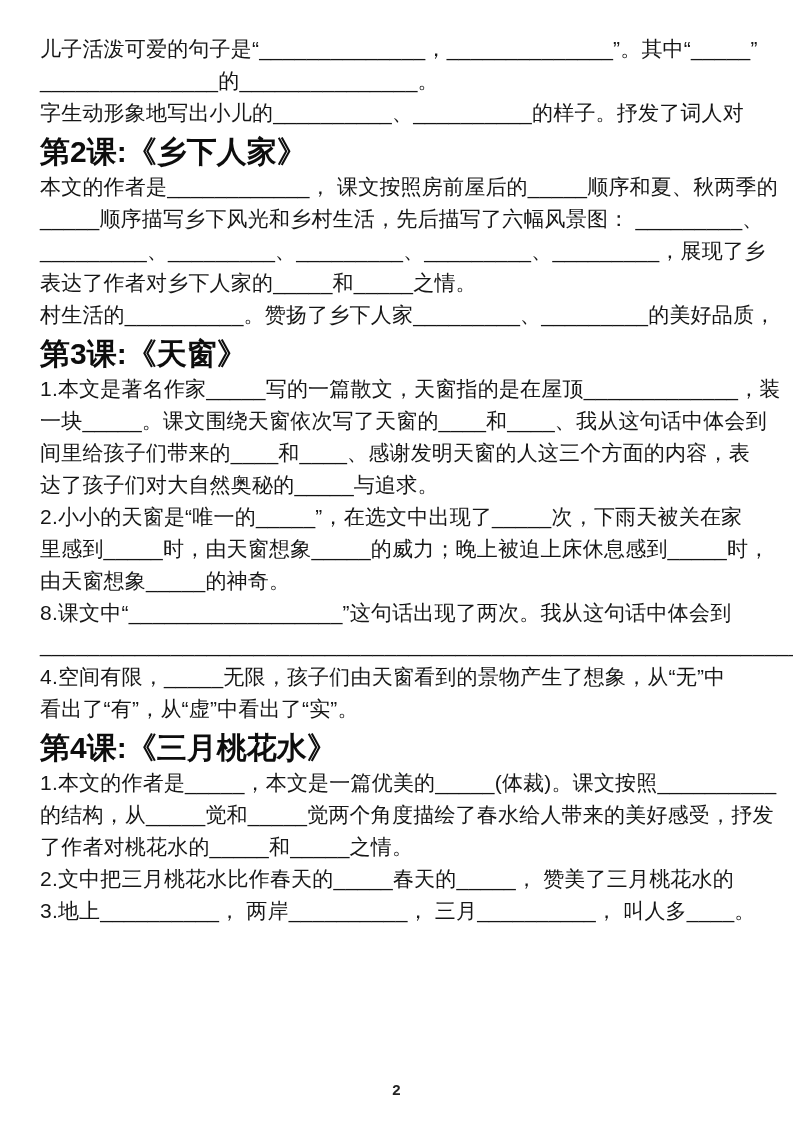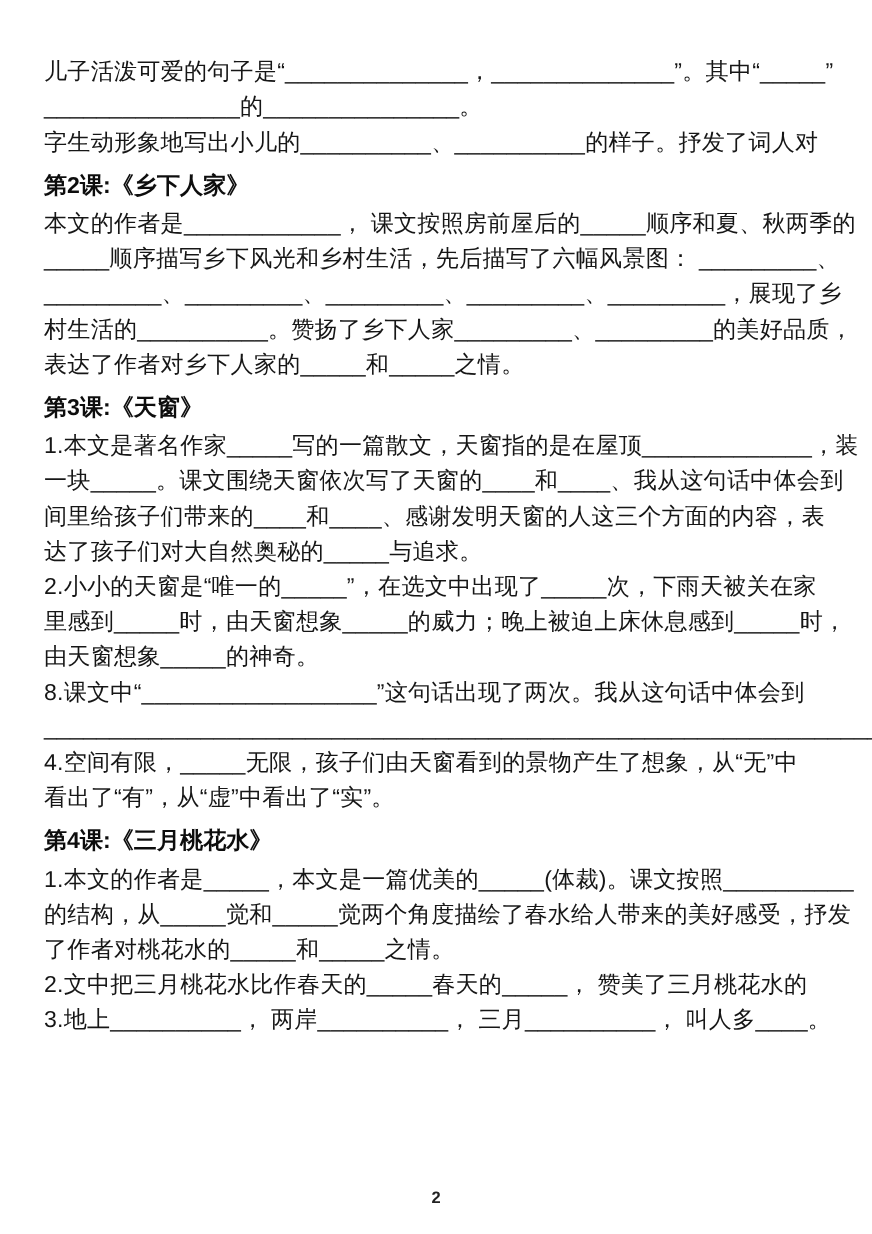--- a/index.html
+++ b/index.html
@@ -10,35 +10,35 @@
   .page {
     position: relative;
     width: 793px;
     height: 1122px;
     background: #ffffff;
     color: #141414;
     font-family: "Liberation Sans", "DejaVu Sans", sans-serif;
     overflow: hidden;
   }
   .content {
-    padding: 50px 30px 0 40px;
+    padding: 33px 30px 0 40px;
   }
   .para {
     margin: 0;
   }
   .line {
     display: block;
     white-space: pre;
     font-size: 21px;
     line-height: 32px;
     letter-spacing: 0.2px;
     color: #161616;
   }
   .heading {
-    font-size: 21px;
+    font-size: 30px;
     line-height: 30px;
     font-weight: bold;
     margin: 8px 0 4px 0;
     color: #0d0d0d;
     white-space: pre;
   }
   .page-number {
     position: absolute;
     left: 0;
     right: 0;
@@ -57,22 +57,22 @@
       <div class="para">
         <span class="line">儿子活泼可爱的句子是“______________，______________”。其中“_____”</span>
         <span class="line">_______________的_______________。</span>
         <span class="line">字生动形象地写出小儿的__________、__________的样子。抒发了词人对</span>
       </div>
       <h2 class="heading">第2课:《乡下人家》</h2>
       <div class="para">
         <span class="line">本文的作者是____________， 课文按照房前屋后的_____顺序和夏、秋两季的</span>
         <span class="line">_____顺序描写乡下风光和乡村生活，先后描写了六幅风景图： _________、</span>
         <span class="line">_________、_________、_________、_________、_________，展现了乡</span>
+        <span class="line">表达了作者对乡下人家的_____和_____之情。</span>
         <span class="line">村生活的__________。赞扬了乡下人家_________、_________的美好品质，</span>
-        <span class="line">表达了作者对乡下人家的_____和_____之情。</span>
       </div>
       <h2 class="heading">第3课:《天窗》</h2>
       <div class="para">
         <span class="line">1.本文是著名作家_____写的一篇散文，天窗指的是在屋顶_____________，装</span>
         <span class="line">一块_____。课文围绕天窗依次写了天窗的____和____、我从这句话中体会到</span>
         <span class="line">间里给孩子们带来的____和____、感谢发明天窗的人这三个方面的内容，表</span>
         <span class="line">达了孩子们对大自然奥秘的_____与追求。</span>
       </div>
       <div class="para">
         <span class="line">2.小小的天窗是“唯一的_____”，在选文中出现了_____次，下雨天被关在家</span>

